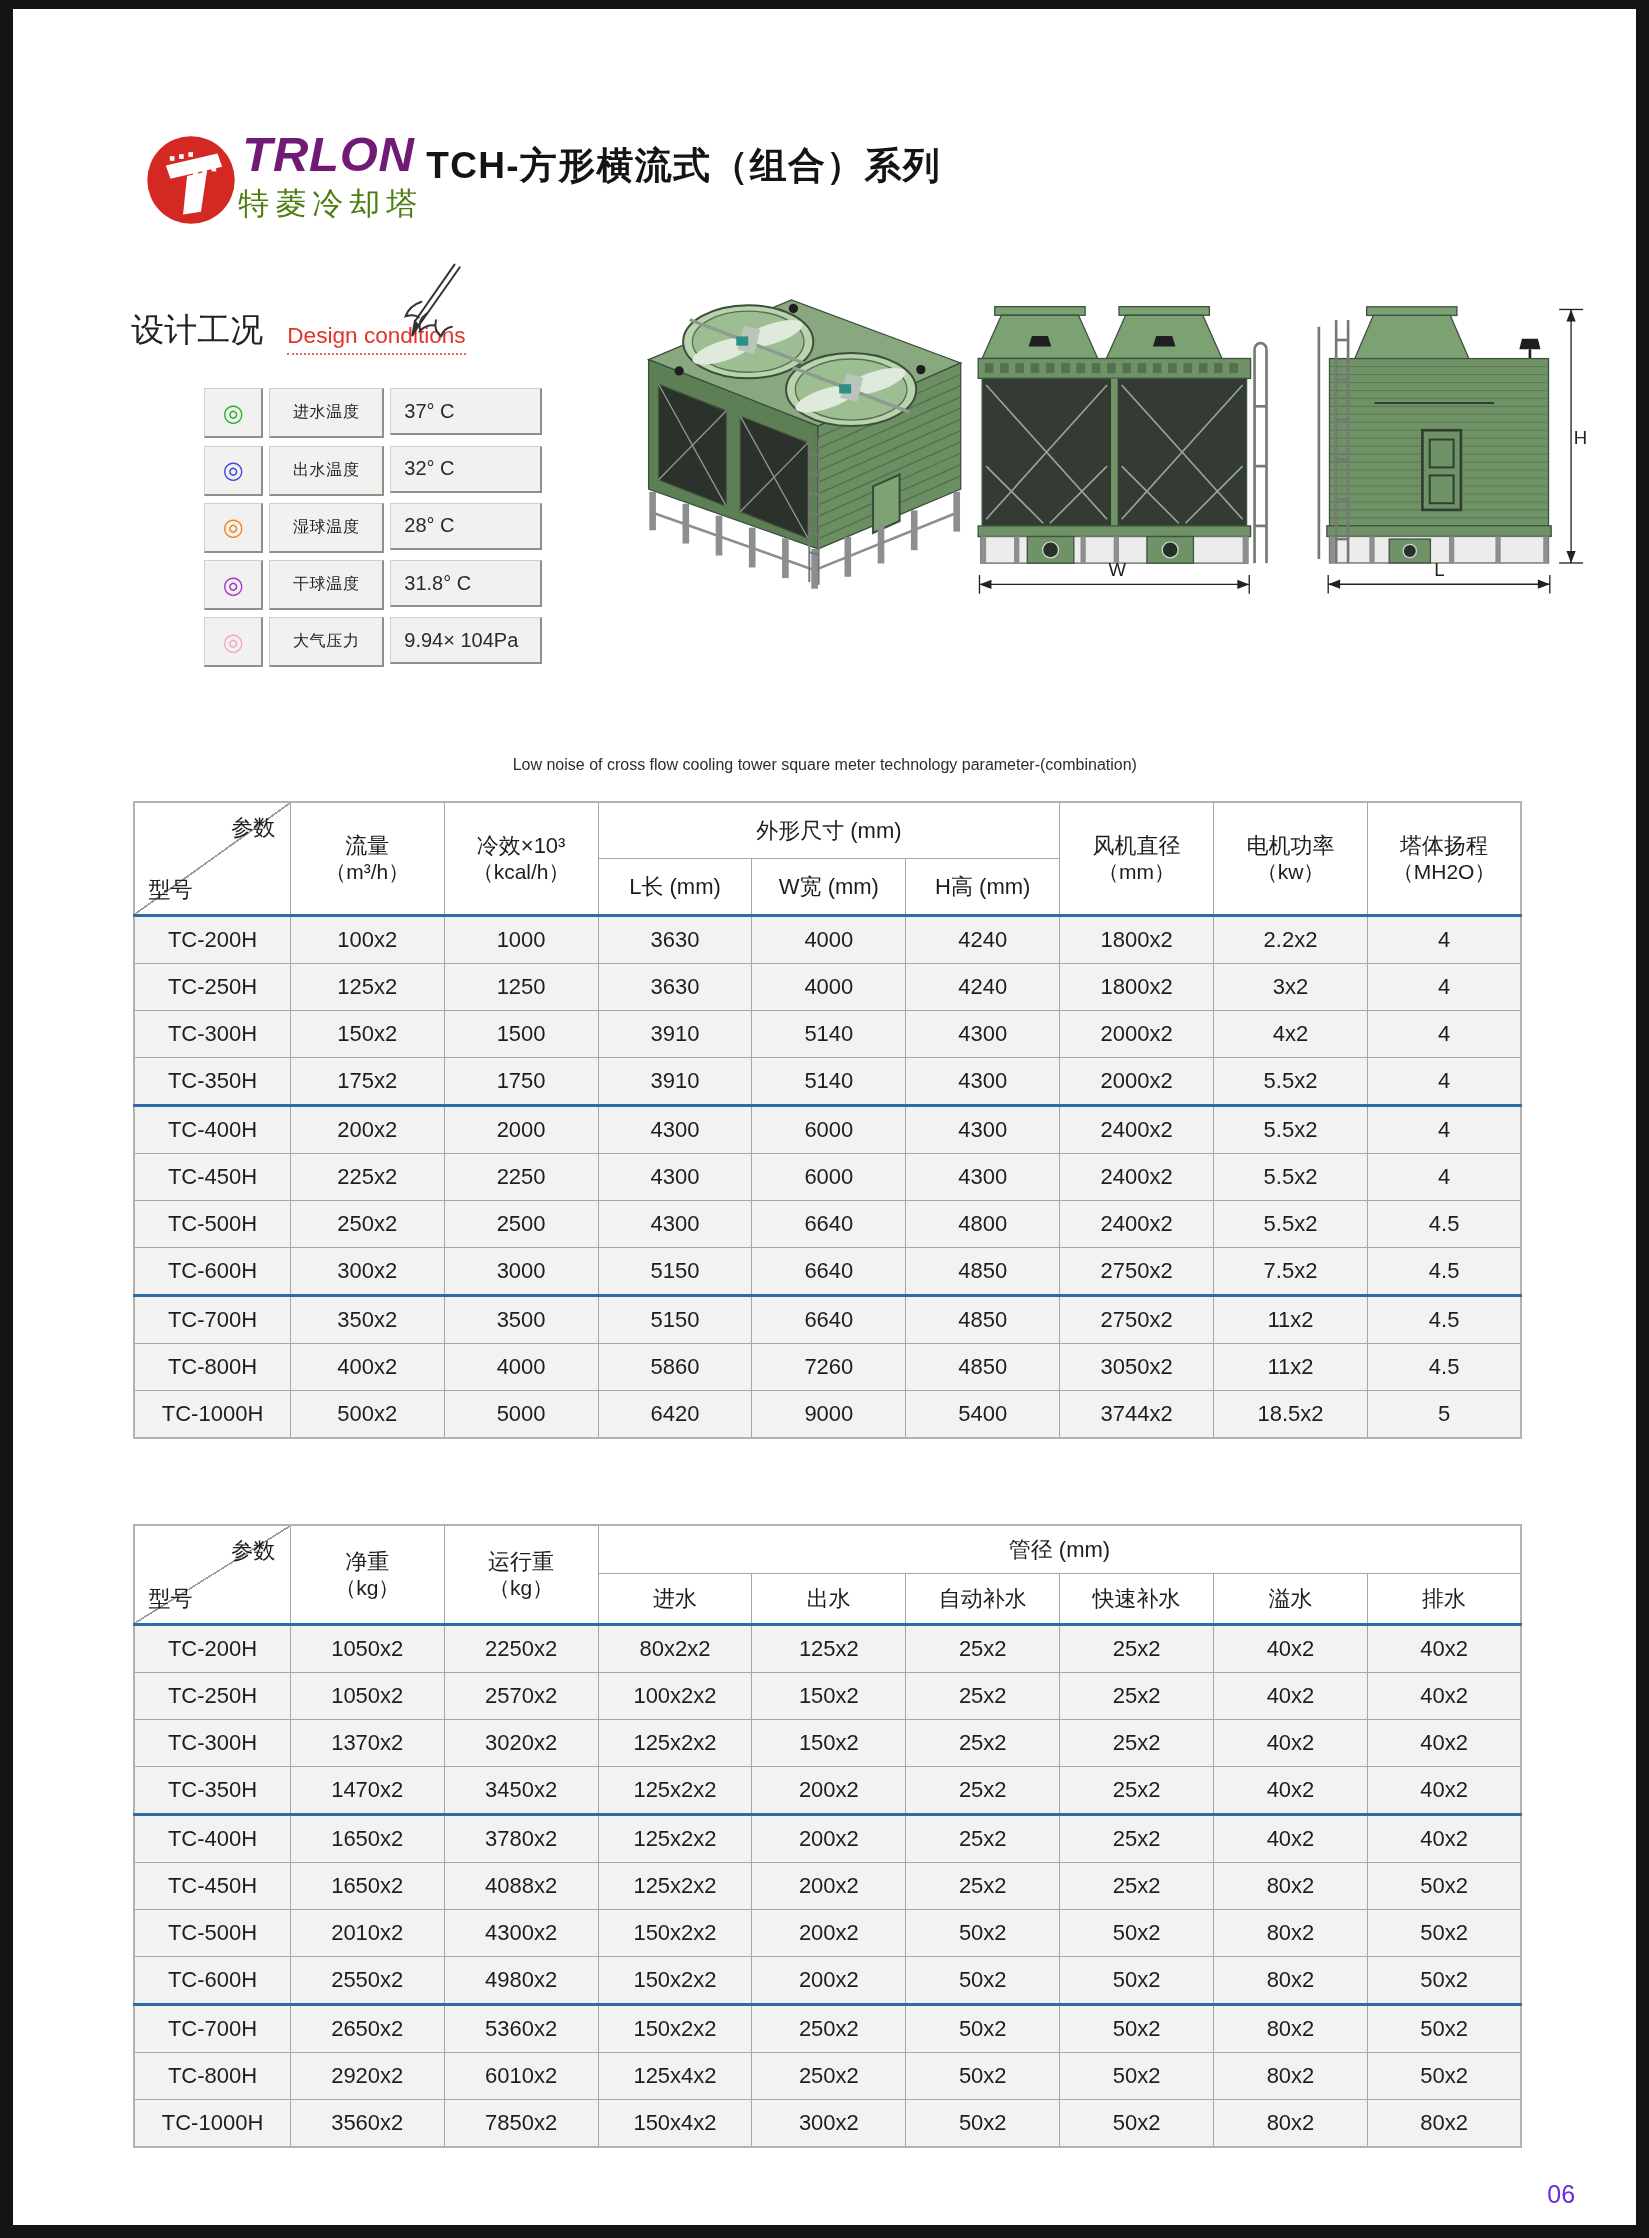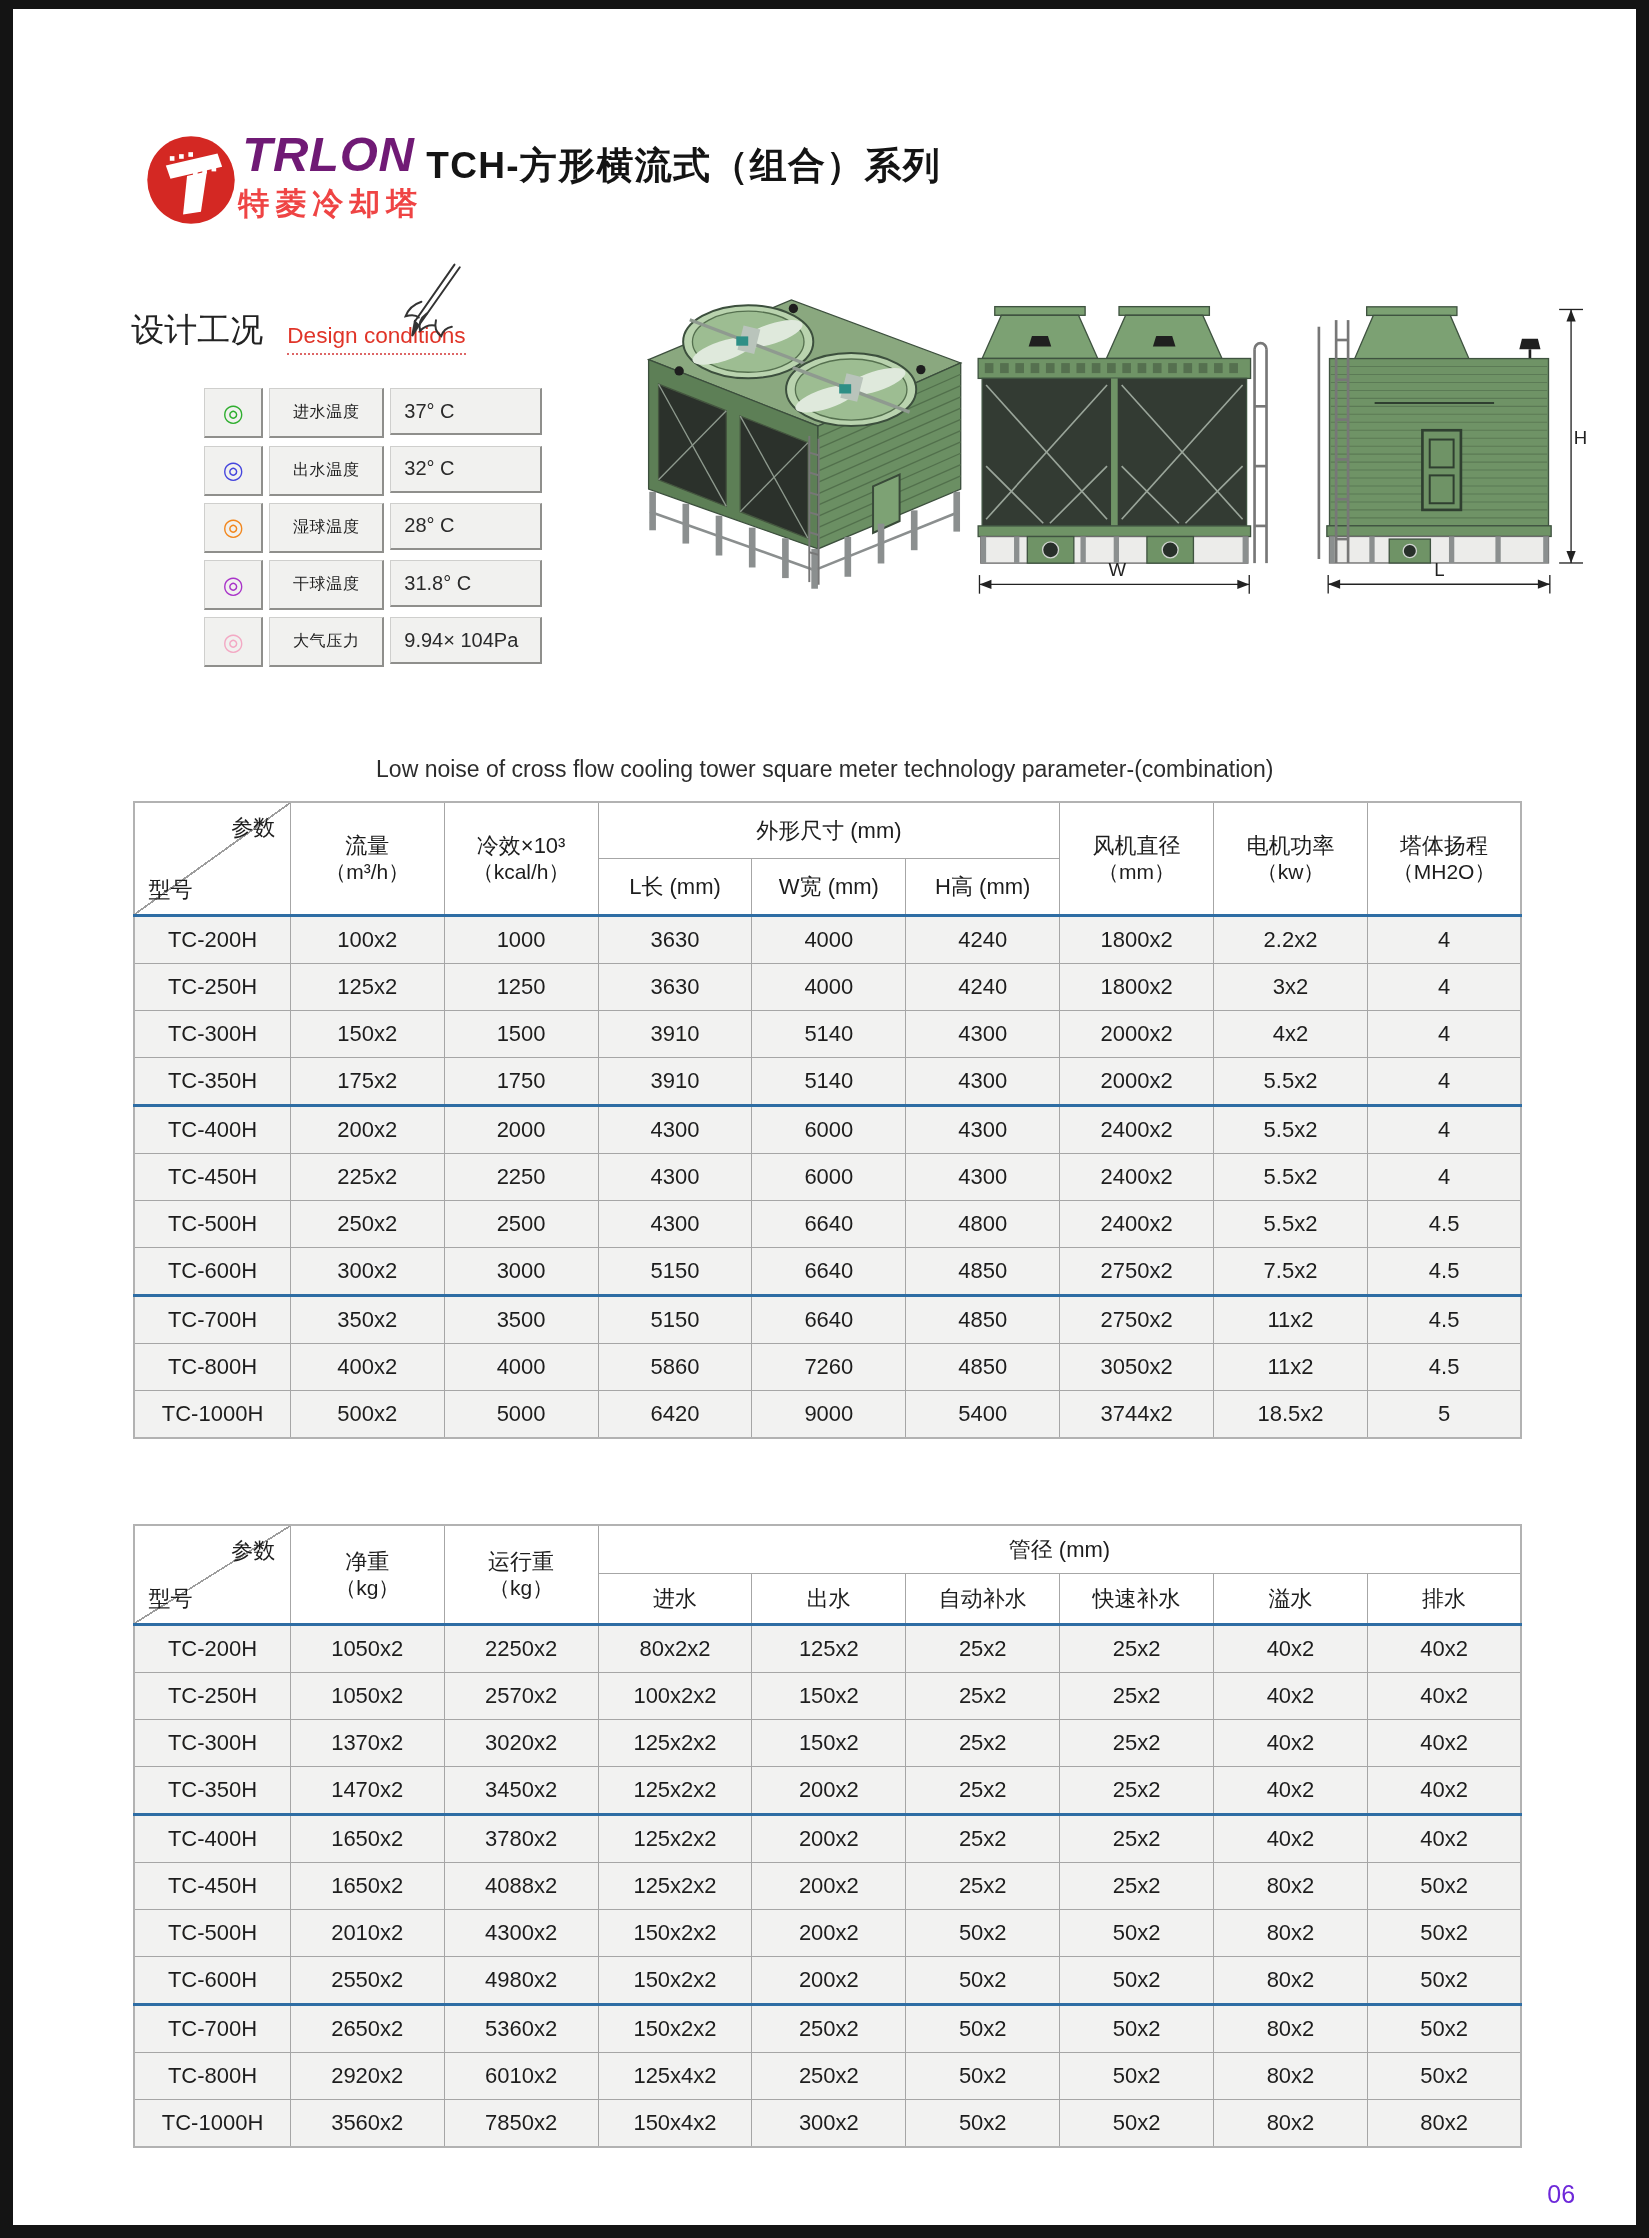--- a/index.html
+++ b/index.html
@@ -4,21 +4,21 @@
 <style>
   html,body{margin:0;padding:0;}
   body{width:1650px;height:2239px;background:#141414;position:relative;
        font-family:"Liberation Sans",sans-serif;-webkit-font-smoothing:antialiased;}
   .page{position:absolute;left:13.3px;top:9.3px;width:1623px;height:2216px;background:#ffffff;overflow:hidden;}
 
   
   .logo-svg{position:absolute;left:130px;top:118px;}
   .brand-name{position:absolute;left:229px;top:117px;font-size:49px;font-weight:bold;font-style:italic;
               color:#701a75;letter-spacing:0.7px;}
-  .brand-sub{position:absolute;left:225px;top:174px;font-size:31px;font-weight:bold;color:#ef4444;letter-spacing:6px;}
+  .brand-sub{position:absolute;left:225px;top:174px;font-size:31px;font-weight:normal;color:#4d7c0f;letter-spacing:6px;}
   .page-title{position:absolute;left:413px;top:132px;font-size:37px;font-weight:bold;color:#141414;letter-spacing:1.3px;}
 
   
   .dc-title-zh{position:absolute;left:118px;top:299px;font-size:33px;color:#222;}
   .dc-title-en{position:absolute;left:231px;top:314px;font-size:22.6px;color:#e03428;
                border-bottom:2px dotted #d66;padding-bottom:3.3px;margin-left:43px;}
   .pen-svg{position:absolute;left:379px;top:253px;}
   .dc-table{position:absolute;left:191px;top:379px;width:372px;}
   .dc-row{display:flex;margin-bottom:7.3px;}
   .dc-cell{background:#f1f1ef;border:1.3px solid #cfcfcd;border-right:2px solid #8f8f8c;
@@ -29,21 +29,21 @@
   .dc-icon{font-size:24px;line-height:1;}
 
   
   .tower3d-svg{position:absolute;left:536px;top:261px;}
   .front-svg{position:absolute;left:957px;top:291px;}
   .side-svg{position:absolute;left:1282px;top:291px;}
 
   
   .sec-zh{position:absolute;left:0;top:703px;width:1623px;text-align:center;font-size:34px;
           color:#242424;letter-spacing:10px;}
-  .sec-en{position:absolute;left:0;top:747px;width:1623px;text-align:center;font-size:23px;color:#2c2c2c;}
+  .sec-en{position:absolute;left:0;top:747px;width:1623px;text-align:center;font-size:16px;color:#2c2c2c;}
 
   
   .tbl-wrap1{position:absolute;left:120px;top:792px;}
   .tbl-wrap2{position:absolute;left:120px;top:1515px;}
   table.spec{border-collapse:collapse;table-layout:fixed;width:1389px;border:2px solid #b2b2b2;}
   .spec th,.spec td{border:1.3px solid #a6a6a6;text-align:center;color:#1d1d1d;padding:0;}
   .spec th{background:#ffffff;font-weight:normal;font-size:22px;line-height:1.25;}
   .spec td{background:#f2f2f1;font-size:22px;height:46px;}
   .spec thead tr.top th{height:55px;}
   .spec thead tr.sub th{height:55px;}

